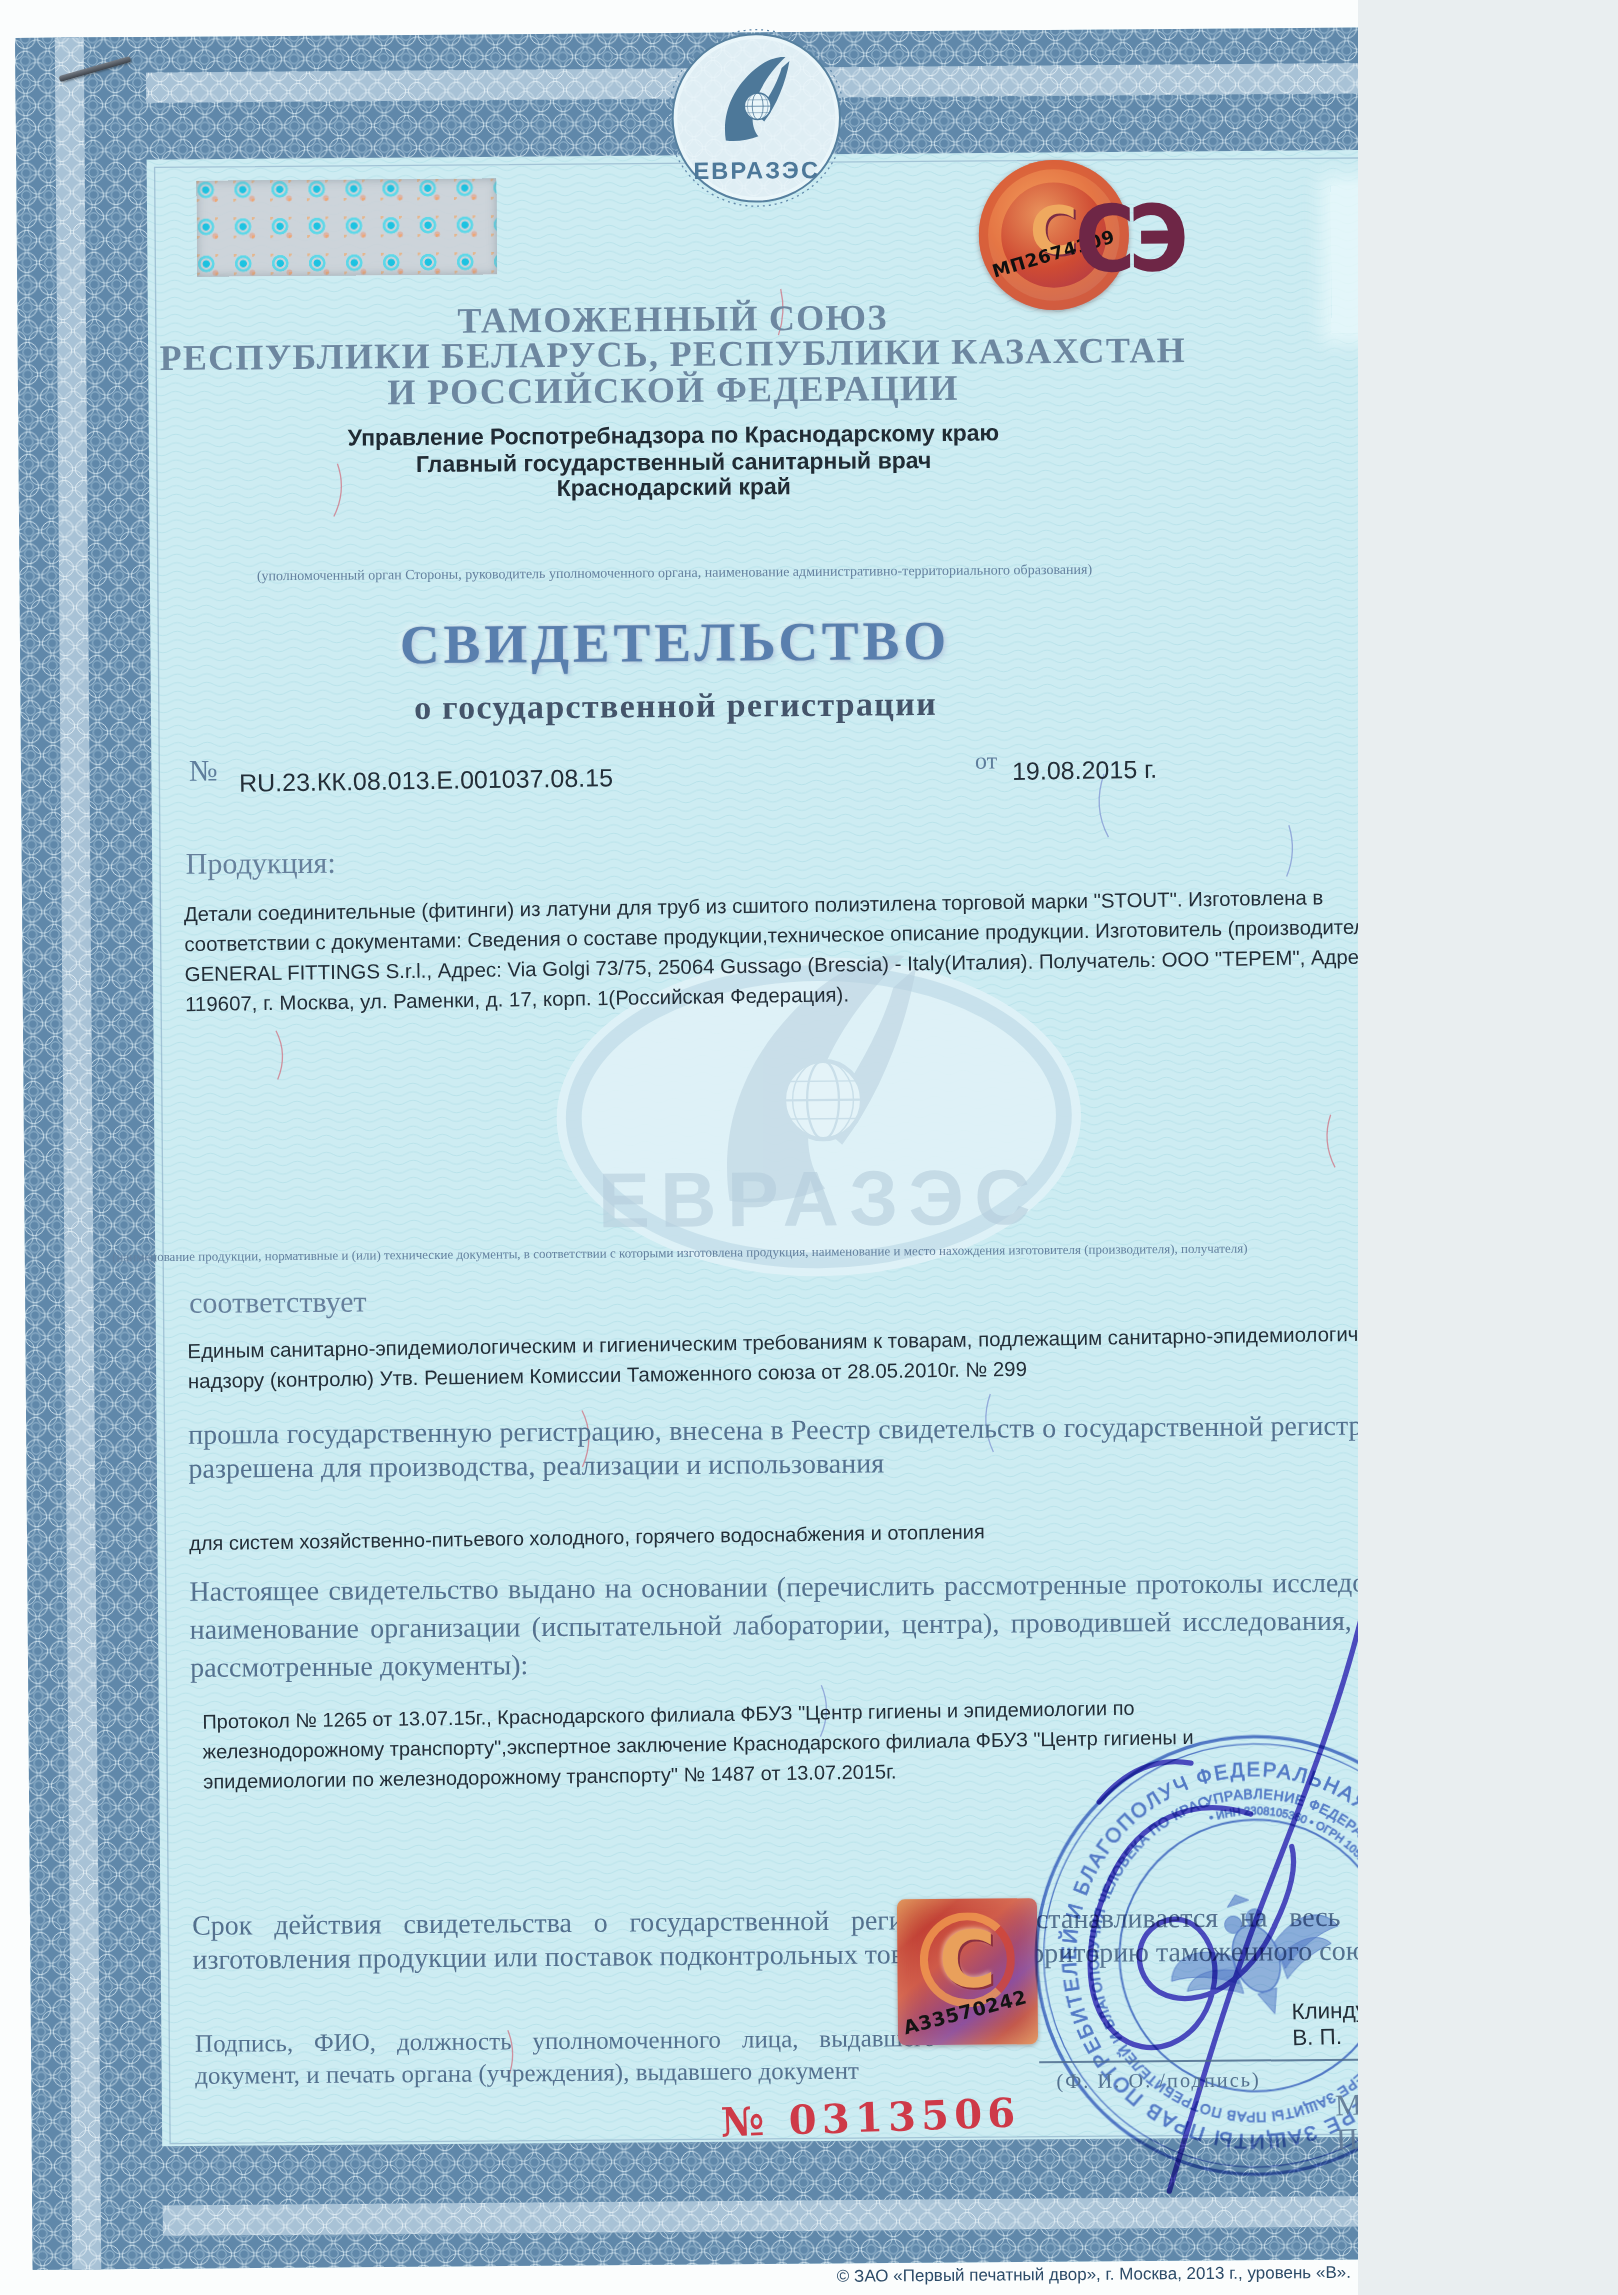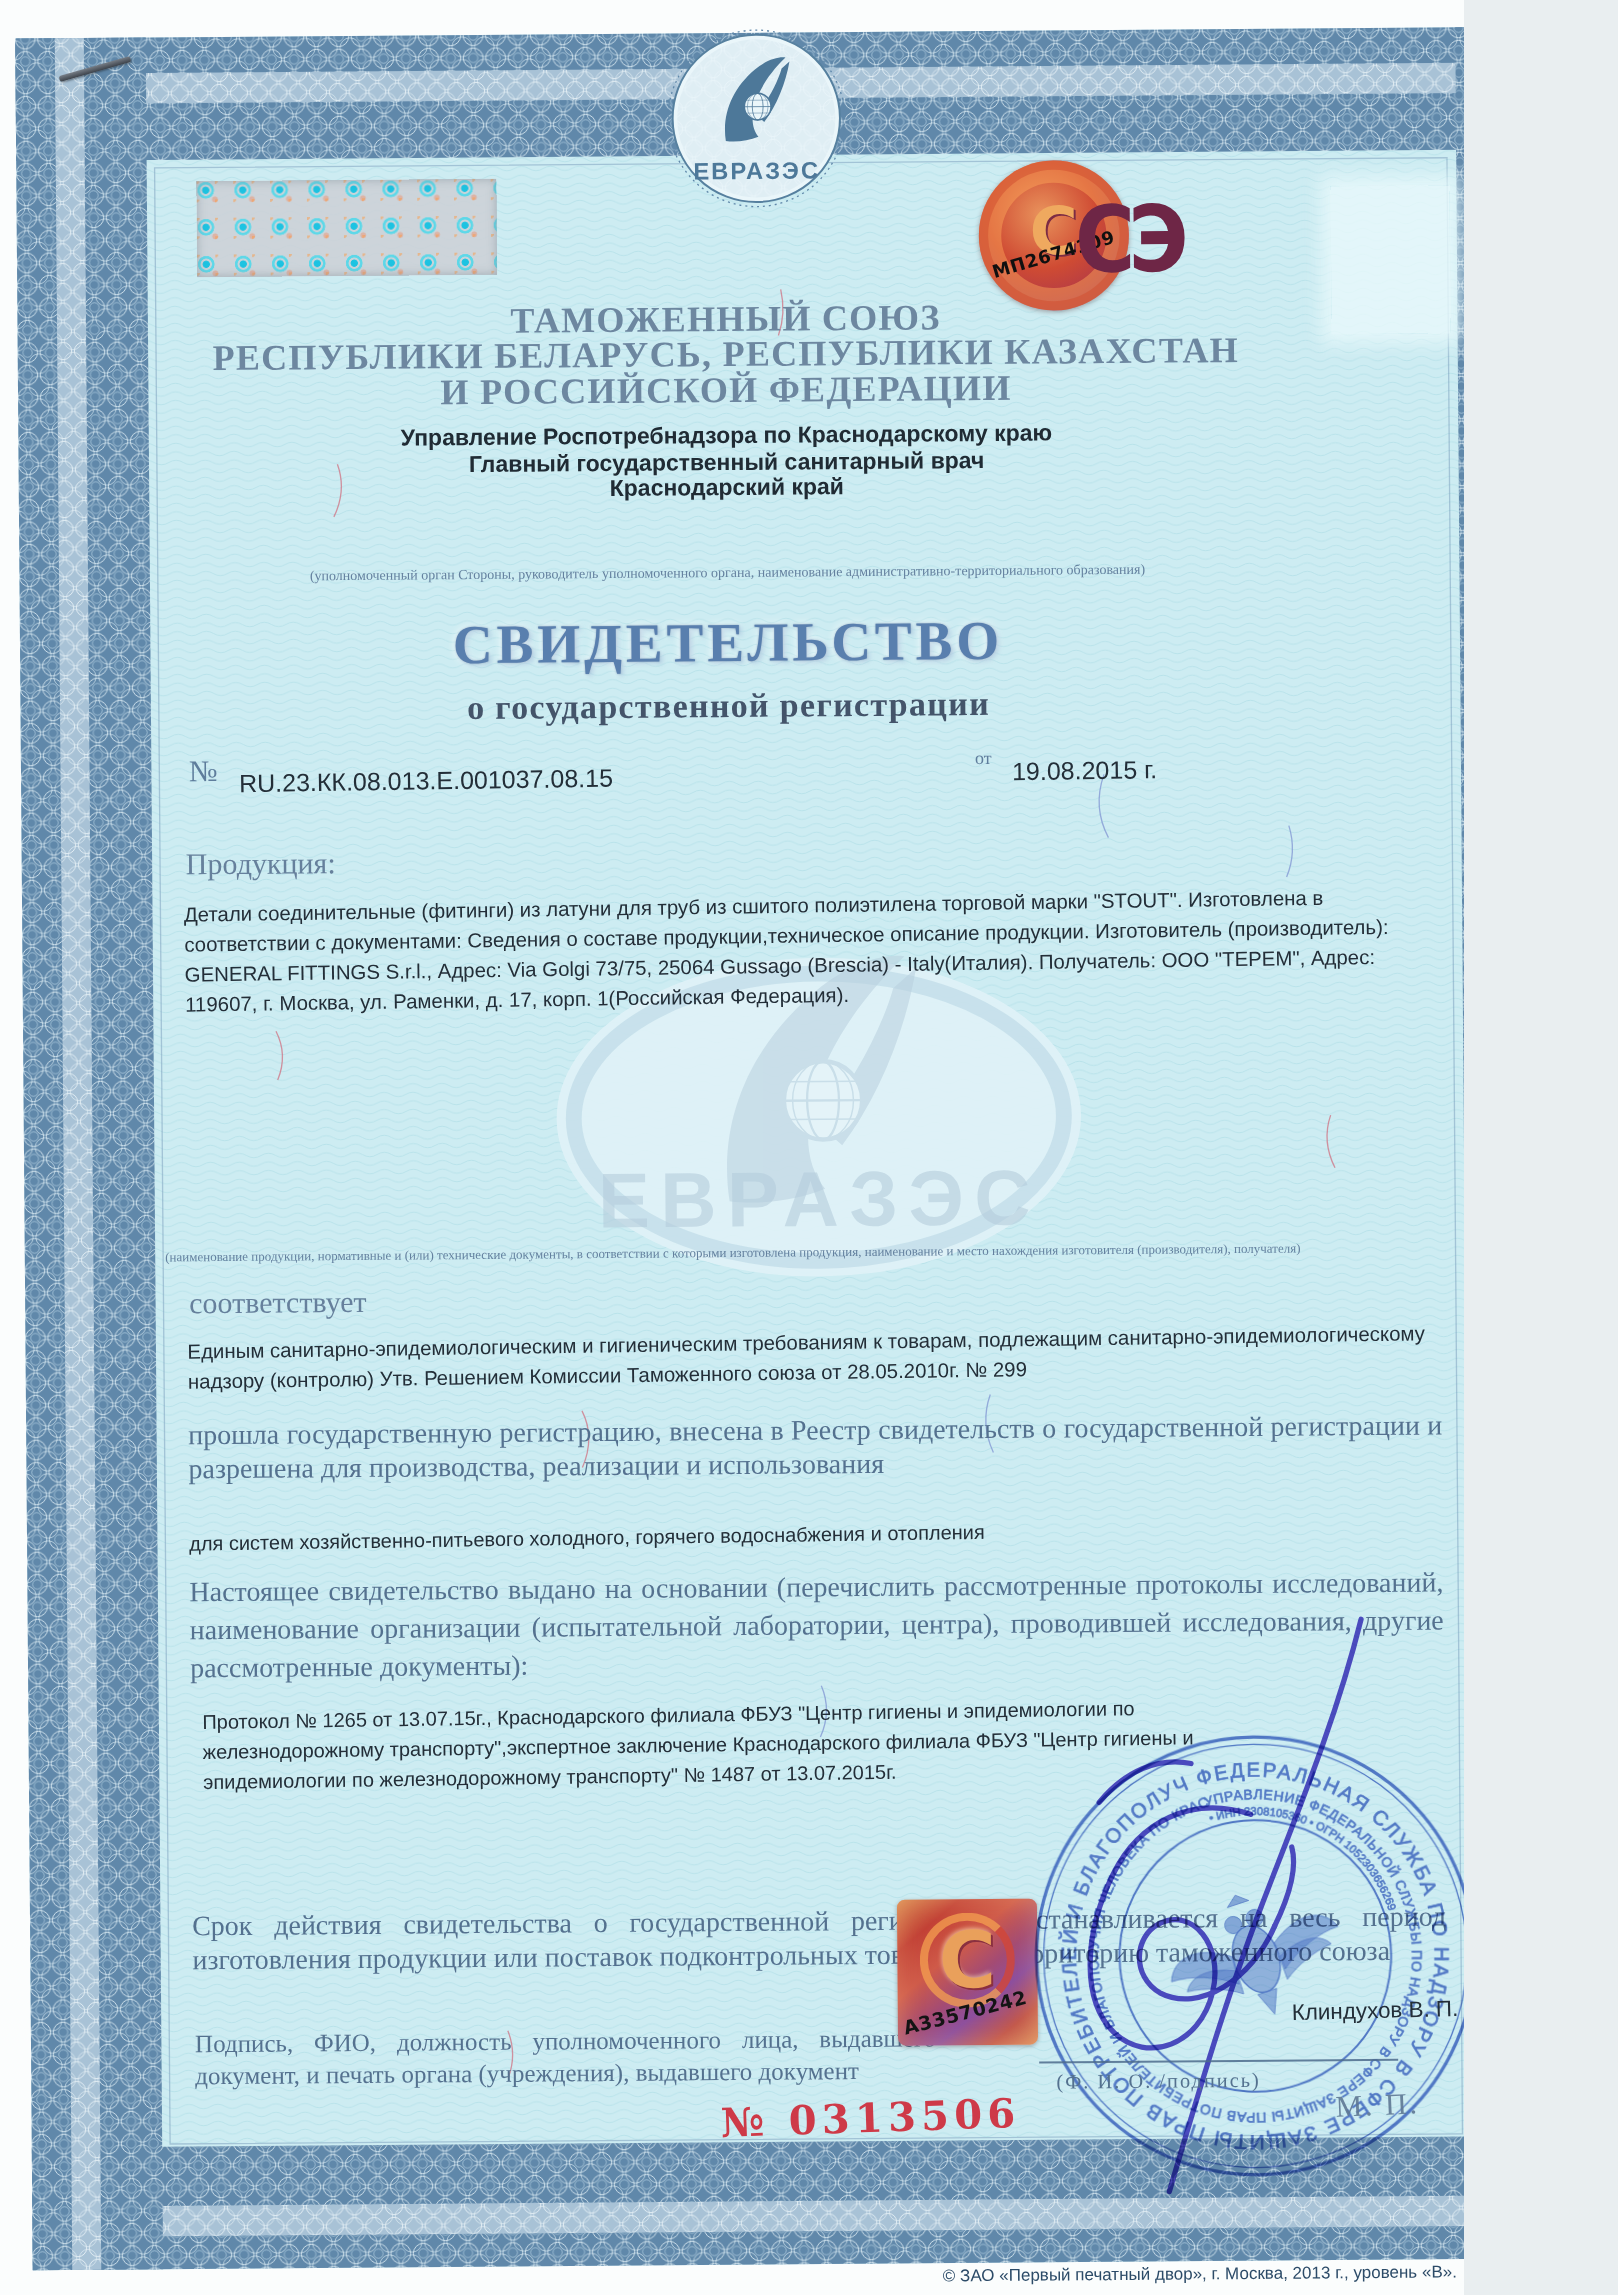--- a/index.html
+++ b/index.html
@@ -1,16 +1,16 @@
 <!DOCTYPE html>
 <html style="font-size:10.5px"><head>
 <meta charset="utf-8">
 <style>
   html,body{margin:0;padding:0;background:#e9eef0;}
-  #sheet{position:relative;width:1464px;height:2295px;background:#fbfdfd;overflow:hidden;}
+  #sheet{position:relative;width:1358px;height:2295px;background:#fbfdfd;overflow:hidden;}
   .print{position:absolute;inset:0;transform:rotate(-0.45deg);transform-origin:50% 50%;}
   .abs{position:absolute;}
   .ser{font-family:"Liberation Serif","DejaVu Serif",serif;color:#54718f;}
   .sans{font-family:"Liberation Sans","DejaVu Sans",sans-serif;color:#232e38;}
   .cap{font-family:"Liberation Serif","DejaVu Serif",serif;color:#64819f;}
   .center{left:0;width:100%;text-align:center;}
   .just{text-align:justify;text-align-last:left;}
   .t2{transform:rotate(-0.4deg);}
   .title-line{font-family:"Liberation Serif","DejaVu Serif",serif;font-weight:700;color:#6d87a0;font-size:36px;letter-spacing:1.3px;}
   .authority{font-family:"Liberation Sans","DejaVu Sans",sans-serif;font-weight:700;color:#202b34;font-size:23px;}
@@ -154,21 +154,21 @@
     <div class="abs center authority" style="top:449px">Главный государственный санитарный врач</div>
     <div class="abs center authority" style="top:474px">Краснодарский край</div>
 
     <div class="abs center cap" style="top:565px;font-size:14px">(уполномоченный орган Стороны, руководитель уполномоченного органа, наименование административно-территориального образования)</div>
 
     <div class="abs center doc-title" style="top:611px">СВИДЕТЕЛЬСТВО</div>
     <div class="abs center doc-sub" style="top:687px">о государственной регистрации</div>
 
     <div class="abs ser" style="left:192px;top:750px;font-size:30px;color:#5e7d9c">№</div>
     <div class="abs sans t2" style="left:242px;top:764px;font-size:25px">RU.23.КК.08.013.Е.001037.08.15</div>
-    <div class="abs ser" style="left:978px;top:750px;font-size:18px;color:#5e7d9c">от</div>
+    <div class="abs ser" style="left:978px;top:750px;font-size:24px;color:#5e7d9c">от</div>
     <div class="abs sans t2" style="left:1015px;top:759px;font-size:25px">19.08.2015 г.</div>
 
     <div class="abs ser lbl" style="left:188px;top:843px">Продукция:</div>
     <div class="abs sans t2" style="left:186px;top:891px;width:1252px;font-size:20.4px;line-height:30px">Детали соединительные (фитинги) из латуни для труб из сшитого полиэтилена торговой марки "STOUT". Изготовлена в соответствии с документами: Сведения о составе продукции,техническое описание продукции. Изготовитель (производитель): GENERAL FITTINGS S.r.l., Адрес: Via Golgi 73/75, 25064 Gussago (Brescia) - Italy(Италия). Получатель: ООО "ТЕРЕМ", Адрес: 119607, г. Москва, ул. Раменки, д. 17, корп. 1(Российская Федерация).</div>
 
     <div class="abs center cap" style="top:1245px;font-size:13px">(наименование продукции, нормативные и (или) технические документы, в соответствии с которыми изготовлена продукция, наименование и место нахождения изготовителя (производителя), получателя)</div>
 
     <div class="abs ser lbl" style="left:188px;top:1282px">соответствует</div>
     <div class="abs sans t2" style="left:186px;top:1328px;width:1252px;font-size:20.4px;line-height:30px">Единым санитарно-эпидемиологическим и гигиеническим требованиям к товарам, подлежащим санитарно-эпидемиологическому надзору (контролю) Утв. Решением Комиссии Таможенного союза от 28.05.2010г. № 299</div>
 

